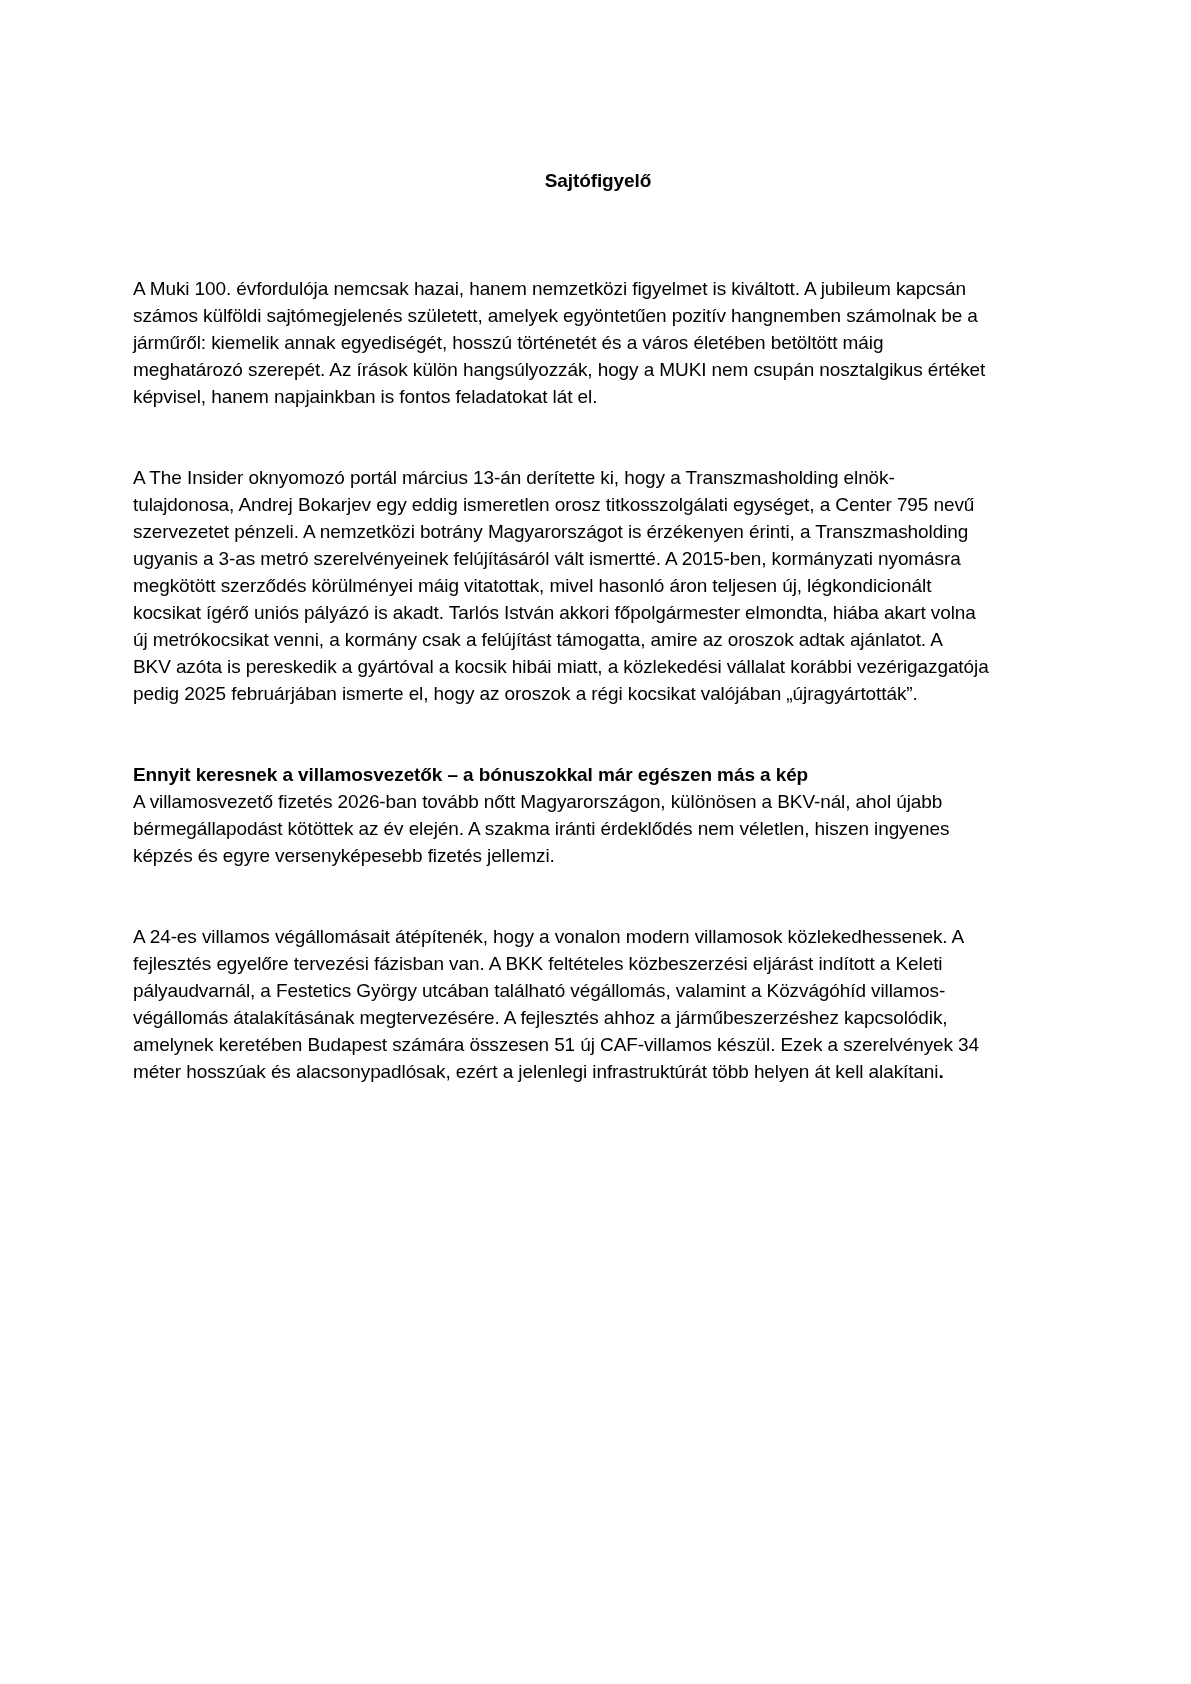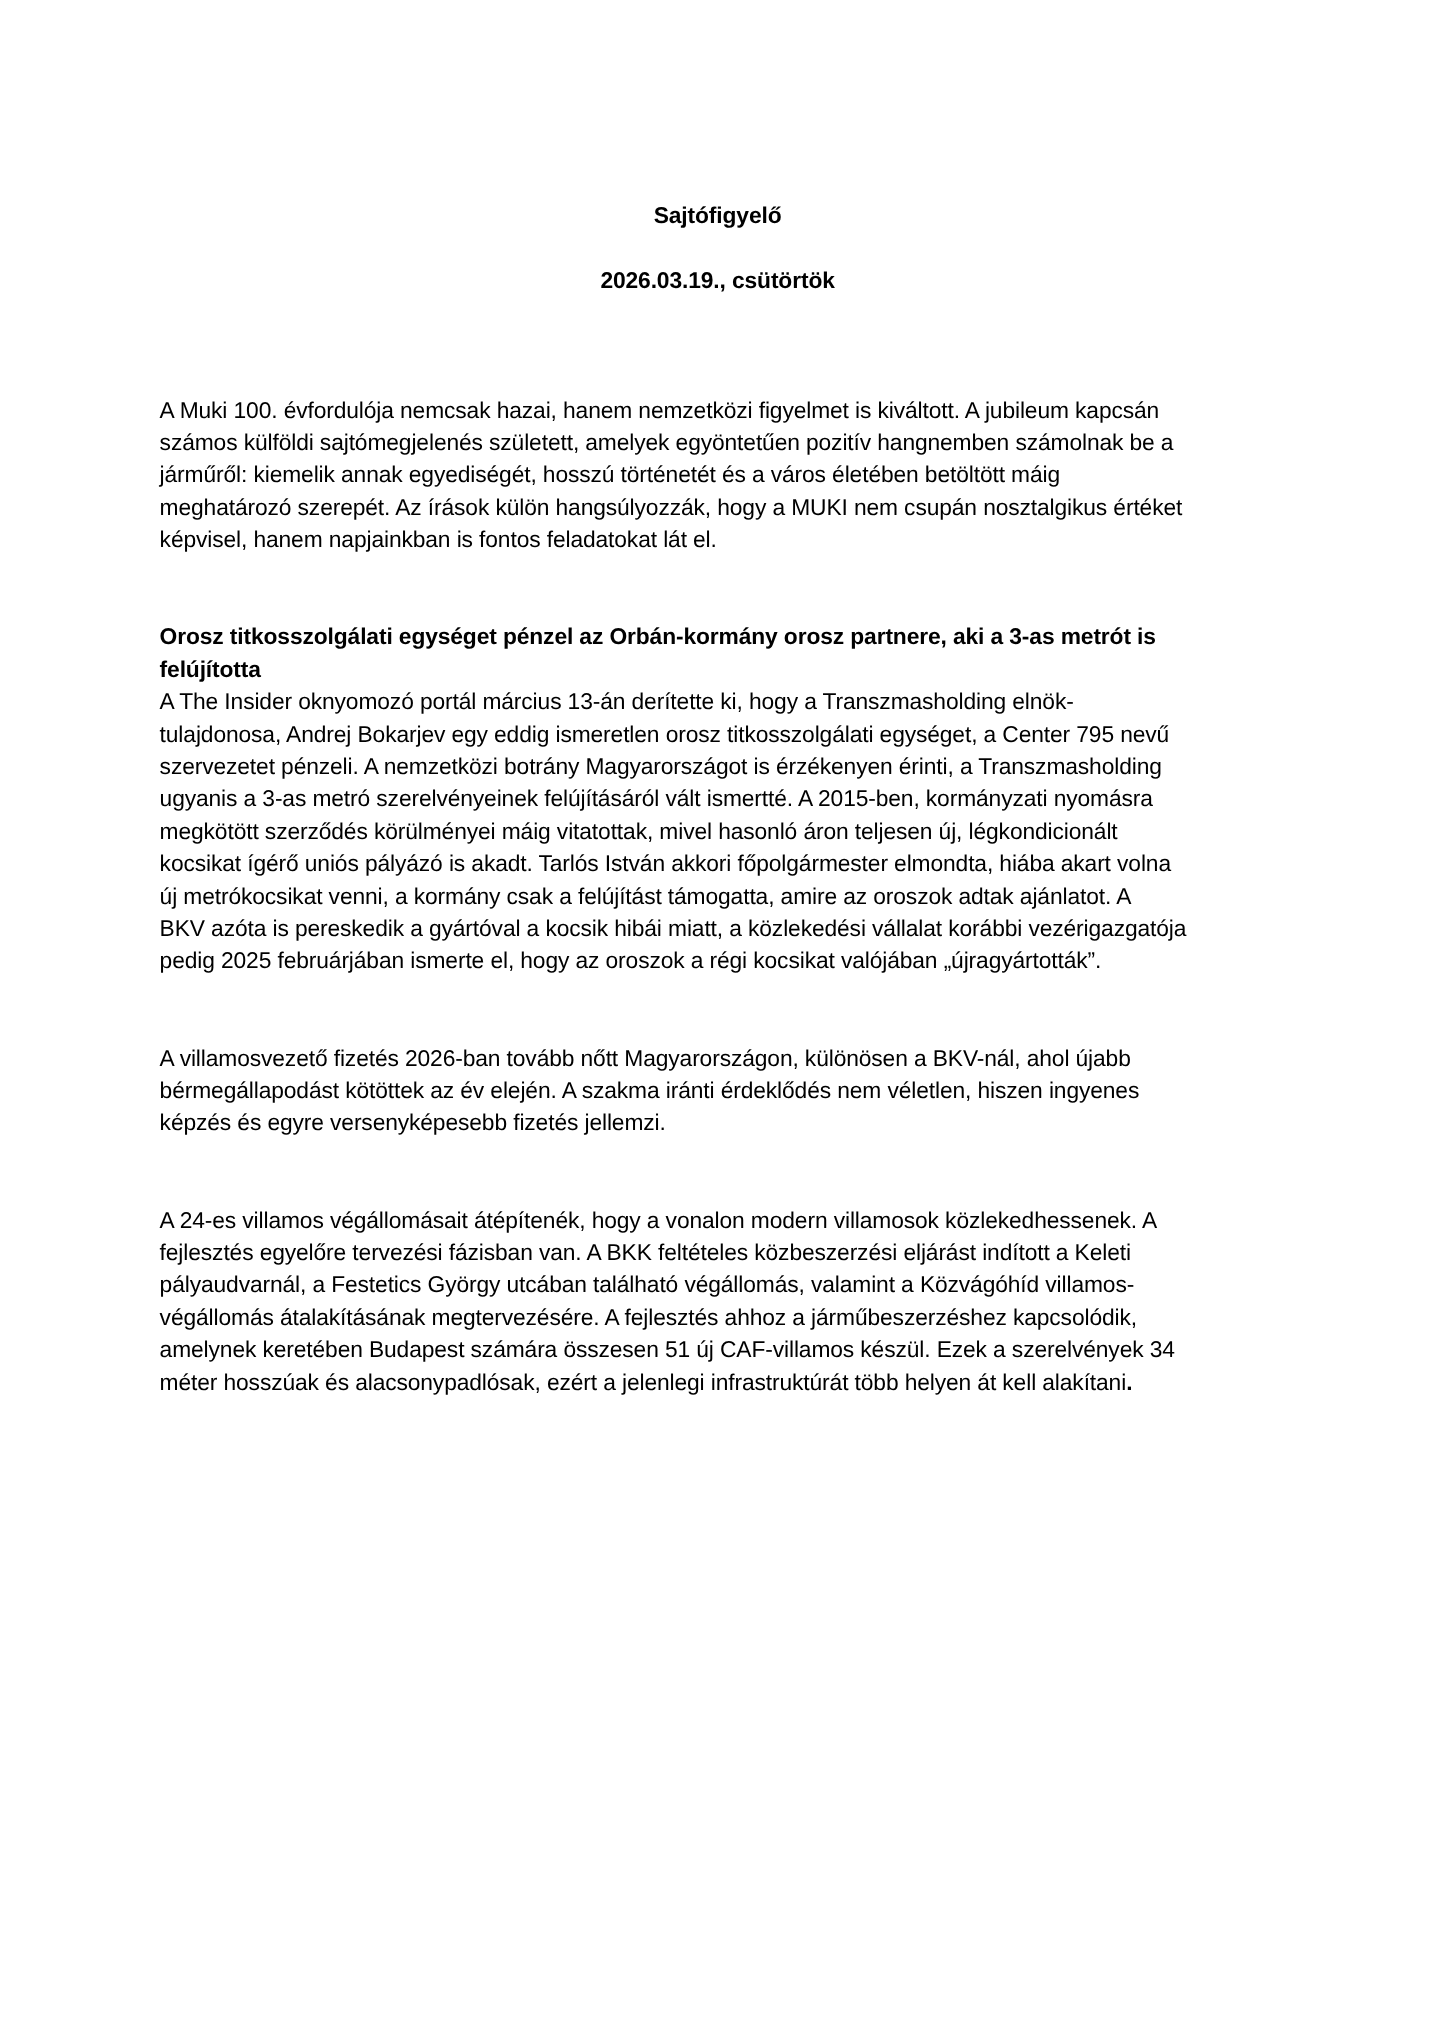--- a/index.html
+++ b/index.html
@@ -47,46 +47,44 @@
     font-weight: bold;
   }
 </style>
 </head>
 <body>
 
 <div class="page">
 
   <div class="title-block">
     <div>Sajtófigyelő</div>
-    <div>2026.03.19., csütörtök</div>
   </div>
 
   <div class="section">
     <p class="section-body"><span>A Muki 100. évfordulója nemcsak hazai, hanem nemzetközi figyelmet is kiváltott. A jubileum kapcsán
 számos külföldi sajtómegjelenés született, amelyek egyöntetűen pozitív hangnemben számolnak be a
 járműről: kiemelik annak egyediségét, hosszú történetét és a város életében betöltött máig
 meghatározó szerepét. Az írások külön hangsúlyozzák, hogy a MUKI nem csupán nosztalgikus értéket
 képvisel, hanem napjainkban is fontos feladatokat lát el.</span><span class="bold-suffix"></span></p>
   </div>
 
   <div class="section">
-    <p class="section-heading">Orosz titkosszolgálati egységet pénzel az Orbán-kormány orosz partnere, aki a 3-as metrót is
-felújította</p>
     <p class="section-body"><span>A The Insider oknyomozó portál március 13-án derítette ki, hogy a Transzmasholding elnök-
 tulajdonosa, Andrej Bokarjev egy eddig ismeretlen orosz titkosszolgálati egységet, a Center 795 nevű
 szervezetet pénzeli. A nemzetközi botrány Magyarországot is érzékenyen érinti, a Transzmasholding
 ugyanis a 3-as metró szerelvényeinek felújításáról vált ismertté. A 2015-ben, kormányzati nyomásra
 megkötött szerződés körülményei máig vitatottak, mivel hasonló áron teljesen új, légkondicionált
 kocsikat ígérő uniós pályázó is akadt. Tarlós István akkori főpolgármester elmondta, hiába akart volna
 új metrókocsikat venni, a kormány csak a felújítást támogatta, amire az oroszok adtak ajánlatot. A
 BKV azóta is pereskedik a gyártóval a kocsik hibái miatt, a közlekedési vállalat korábbi vezérigazgatója
 pedig 2025 februárjában ismerte el, hogy az oroszok a régi kocsikat valójában „újragyártották”.</span><span class="bold-suffix"></span></p>
   </div>
 
   <div class="section">
+    <p class="section-heading">Ennyit keresnek a villamosvezetők – a bónuszokkal már egészen más a kép</p>
     <p class="section-body"><span>A villamosvezető fizetés 2026-ban tovább nőtt Magyarországon, különösen a BKV-nál, ahol újabb
 bérmegállapodást kötöttek az év elején. A szakma iránti érdeklődés nem véletlen, hiszen ingyenes
 képzés és egyre versenyképesebb fizetés jellemzi.</span><span class="bold-suffix"></span></p>
   </div>
 
   <div class="section">
     <p class="section-body"><span>A 24-es villamos végállomásait átépítenék, hogy a vonalon modern villamosok közlekedhessenek. A
 fejlesztés egyelőre tervezési fázisban van. A BKK feltételes közbeszerzési eljárást indított a Keleti
 pályaudvarnál, a Festetics György utcában található végállomás, valamint a Közvágóhíd villamos-
 végállomás átalakításának megtervezésére. A fejlesztés ahhoz a járműbeszerzéshez kapcsolódik,

